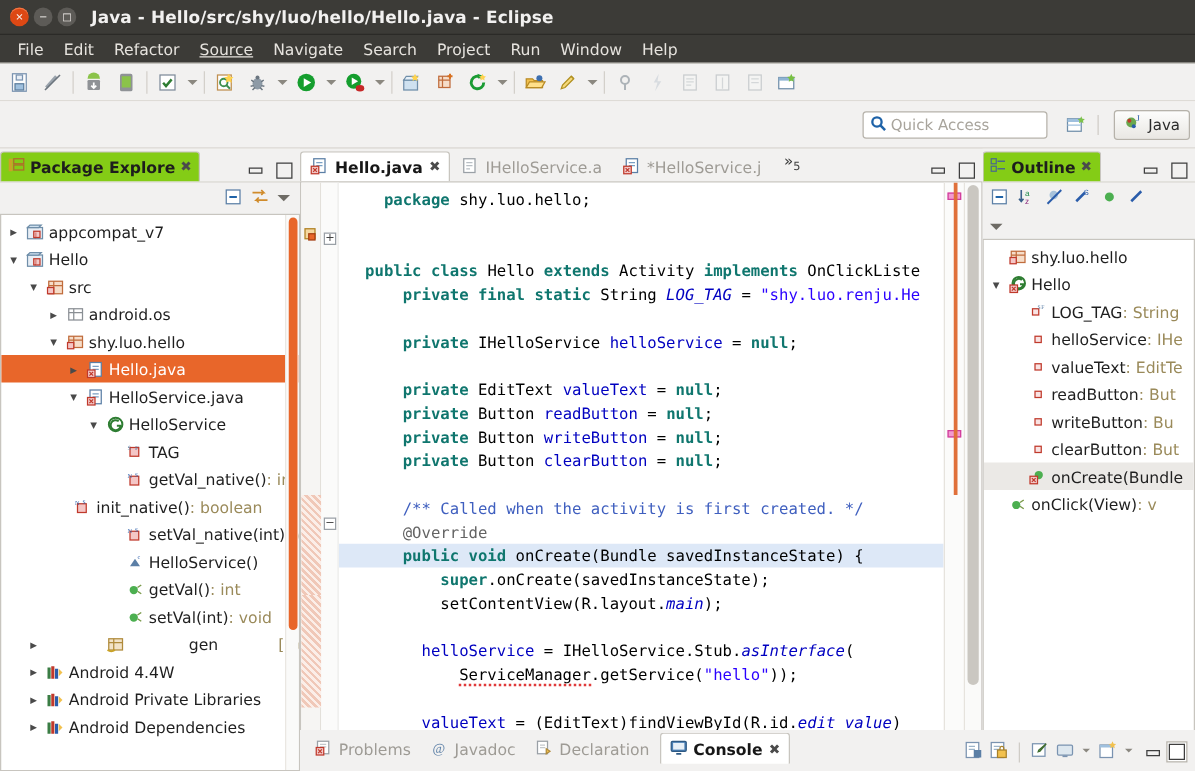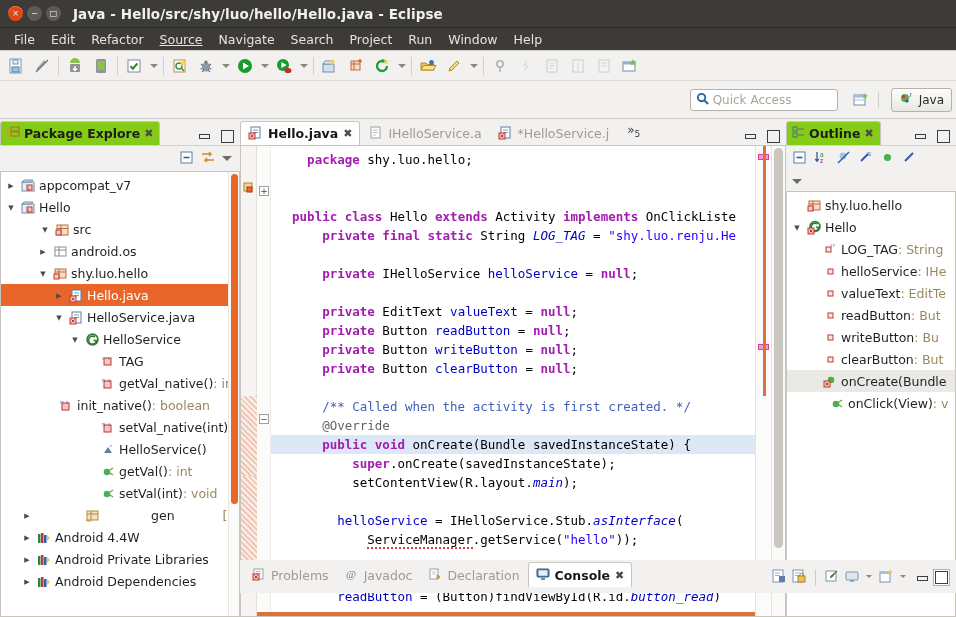--- a/index.html
+++ b/index.html
@@ -145,31 +145,31 @@
   .code-area { flex: 1; position: relative; overflow: hidden;
                font-family: "DejaVu Sans Mono", "Liberation Mono", monospace;
                font-size: 12.5px; line-height: 19px; padding-top: 4px; }
   .cline { height: 19px; white-space: pre; padding-left: 6px; }
   .cline.hl { background: #dde8f7; }
   .ov-ruler { width: 16px; background: #fbfbfa; border-left: 1px solid #e6e3dd; position: relative; flex: 0 0 16px; }
   .vscroll { width: 14px; background: #fafaf9; border-left: 1px solid #e6e3dd; position: relative; flex: 0 0 14px; }
   .vthumb { position: absolute; left: 2px; width: 9px; border-radius: 5px; background: #cac7c1; }
 
   
-  .kw   { color: #a21caf; font-weight: bold; }
+  .kw   { color: #0f766e; font-weight: bold; }
   .str  { color: #2a00ff; }
   .jdoc { color: #3f5fbf; }
   .fld  { color: #0000c0; }
   .ital { font-style: italic; color: #0000c0; }
   .anno { color: #646464; }
   .plain{ color: #000; }
   .err  { border-bottom: 2px dotted #e03a3a; }
 
   
-  .bottom { position: absolute; left: 240px; top: 560px; width: 716px; height: 33px;
+  .bottom { position: absolute; left: 240px; top: 584px; width: 716px; height: 33px;
             background: #f2f1f0; }
   .btabbar { height: 27px; display: flex; align-items: flex-end; padding-left: 4px; }
   .btab { height: 25px; display: flex; align-items: center; gap: 5px; padding: 0 7px;
           border: 1px solid transparent; border-bottom: none; border-radius: 3px 3px 0 0; }
   .btab.active { background: #fff; border-color: #c8c5bf; }
   .btab-lbl { font-size: 12.5px; color: #9e9b95; }
   .btab.active .btab-lbl { color: #171717; font-weight: bold; }
   .btools { margin-left: auto; display: flex; align-items: center; gap: 4px; padding-right: 6px; }
 
   .sep-v { width: 1px; height: 16px; background: #cfccc6; margin: 0 4px; }
@@ -440,21 +440,21 @@
               <span class="t-ico">
                 <svg width="15" height="15" viewBox="0 0 15 15">
                   <rect x="1" y="4" width="12" height="9" fill="#e8eef5" stroke="#6f8ea9"></rect>
                   <path d="M1 4 l2-2 h9 l-2 2z" fill="#cfe1f0" stroke="#6f8ea9"></path>
                   <rect x="6" y="7" width="5" height="5" fill="#f2c9c9" stroke="#c0392b"></rect>
                   <text x="7" y="11.5" font-size="5" fill="#c0392b">J</text>
                 </svg>
               </span>
               <span class="t-lbl">Hello</span>
             </div>
-            <div class="tree-row" style="padding-left: 36px;">
+            <div class="tree-row" style="padding-left: 18px;">
               <span class="twisty open"></span>
               <span class="t-ico">
                 <svg width="15" height="15" viewBox="0 0 15 15">
                   <rect x="2" y="3" width="11" height="10" fill="#f6ddc9" stroke="#c06c3c"></rect>
                   <path d="M2 6.5 h11 M6 3 v10" stroke="#c06c3c"></path>
                   <rect x="1" y="8" width="5" height="5" fill="#f4c6c6" stroke="#c0392b"></rect>
                 </svg>
               </span>
               <span class="t-lbl">src</span>
             </div>
@@ -897,21 +897,21 @@
               <span class="twisty "></span>
               <span class="t-ico">
                 <svg width="15" height="15" viewBox="0 0 15 15">
                   <circle cx="8" cy="6" r="3.3" fill="#4caf50"></circle>
                   <rect x="1" y="7" width="6" height="6" fill="#f2c9c9" stroke="#c0392b"></rect>
                   <path d="M2.5 8.5 l3 3 M5.5 8.5 l-3 3" stroke="#c0392b"></path>
                 </svg>
               </span>
               <span class="t-lbl">onCreate(Bundle</span>
             </div>
-            <div class="tree-row" style="padding-left: 25px;">
+            <div class="tree-row" style="padding-left: 2px;">
               <span class="twisty "></span>
               <span class="t-ico">
                 <svg width="15" height="15" viewBox="0 0 15 15">
                   <circle cx="6" cy="8" r="3.3" fill="#4caf50"></circle>
                   <path d="M9 6 l3-2 M9 9 l3 2" stroke="#7a9a4a" stroke-width="1.2"></path>
                 </svg>
               </span>
               <span class="t-lbl">onClick(View)</span>
               <span class="t-type"> : v</span>
             </div>

